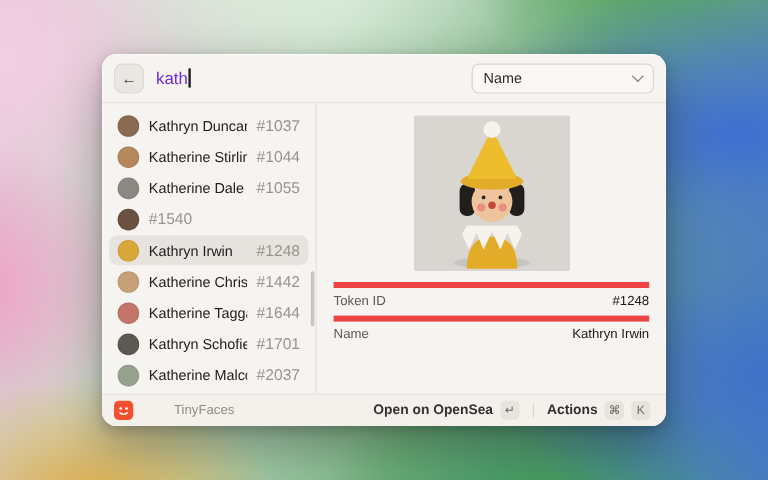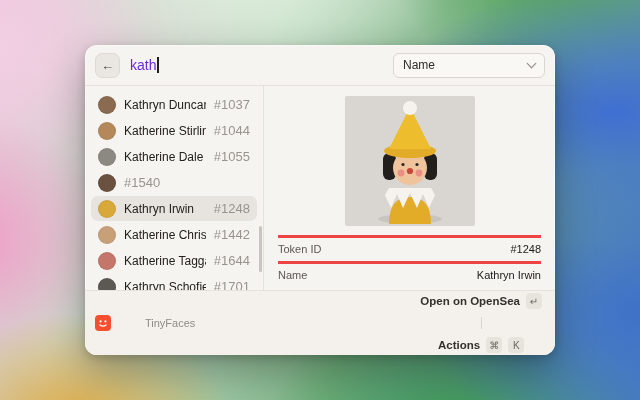--- a/index.html
+++ b/index.html
@@ -41,27 +41,27 @@
   .row { height:25px; display:flex; align-items:center; gap:8px; padding:0 7px; border-radius:7px; margin-bottom:1px; }
   .row.selected { background:var(--selected,#e7e4e0); }
   .avatar { width:18px; height:18px; border-radius:50%; flex:0 0 18px; box-shadow:inset 0 0 0 1px rgba(0,0,0,.06); }
   .row-name { flex:1; font-size:12px; color:#23211e; white-space:nowrap; overflow:hidden; }
   .row-id { font-size:13px; color:#97948e; }
   .scroll-thumb { position:absolute; right:1px; top:140px; width:3px; height:46px; border-radius:2px; background:#c8c4be; }
   .detail { flex:1; display:flex; flex-direction:column; padding:0 14px; overflow:hidden; }
   .token-image { flex:0 0 auto; width:130px; height:130px; margin:10px auto 9px; border-radius:2px; overflow:hidden; }
   .token-image svg { display:block; width:100%; height:100%; }
   .meta-row { display:flex; justify-content:space-between; align-items:center; padding:5px 0 6px;
-    border-top:3px solid #ef4444; font-size:11px; flex:0 0 auto; }
+    border-top:5px solid #ef4444; font-size:11px; flex:0 0 auto; }
   .meta-label { color:#5c5954; }
   .meta-value { color:#1d1b19; }
   .footer { flex:0 0 27px; border-top:1px solid #e5e2dd; display:flex; align-items:center; gap:7px; padding:0 10px; background:#f4f1ed; }
   .app-icon { width:16px; height:16px; border-radius:4px; display:flex; align-items:center; justify-content:center; overflow:hidden; }
   .app-name { font-size:11px; color:#8f8b85;margin-left:27px; }
-  .foot-right { margin-left:auto; display:flex; align-items:center; gap:6px;flex-direction:column; }
+  .foot-right { margin-left:auto; display:flex; align-items:center; gap:6px; }
   .foot-btn { display:flex; align-items:center; gap:6px; border-radius:5px; padding:2px 3px; }
   .foot-btn-label { font-size:11.5px; color:#33312d; font-weight:600; }
   .kbd { min-width:16px; height:16px; padding:0 3px; border-radius:4px; background:#e7e3dd; color:#6b6862;
     font-size:10px; display:flex; align-items:center; justify-content:center; }
   .vdiv { width:1px; height:12px; background:#d9d5cf; margin:0 2px; }
 </style>
 </head>
 <body>
 
 <div class="window">

